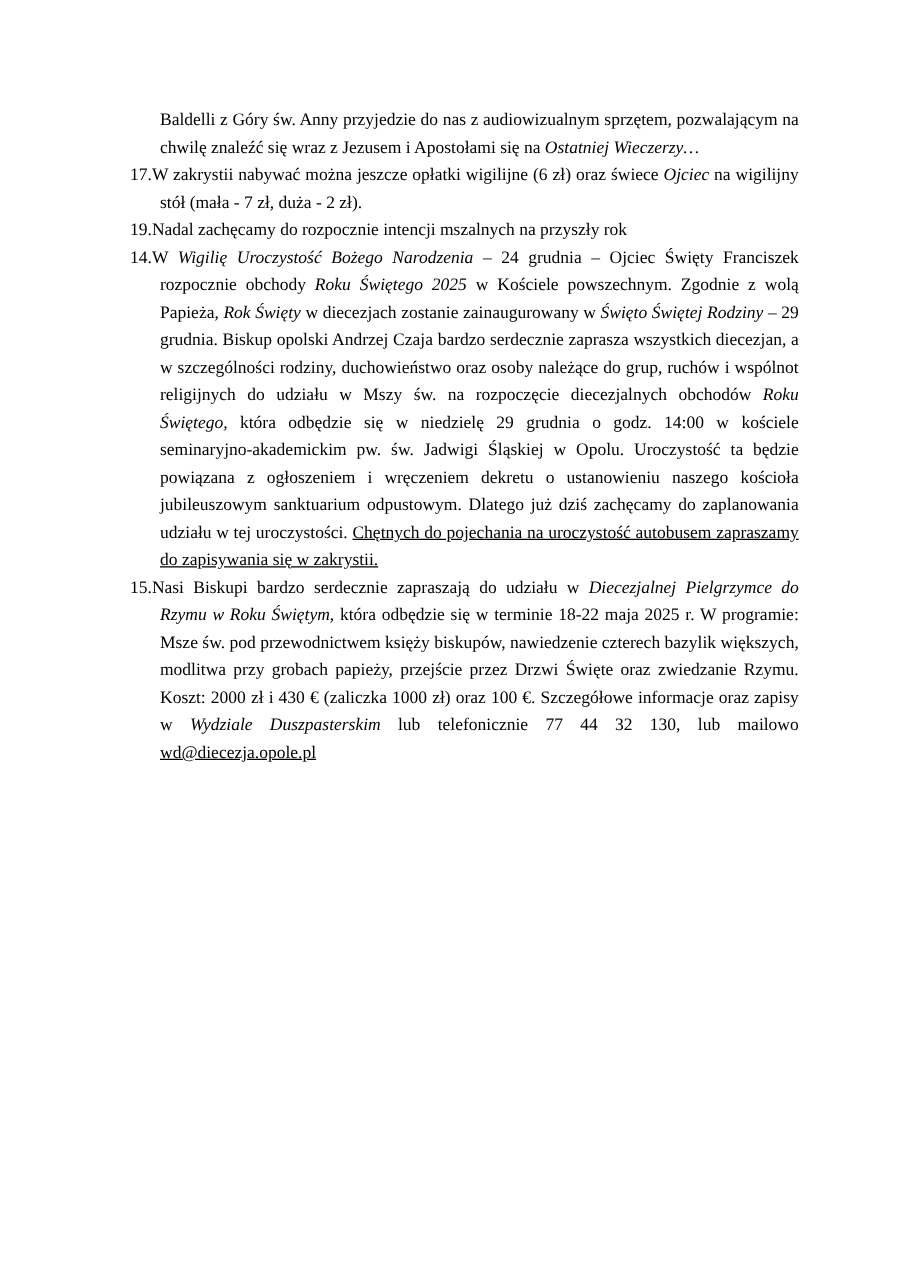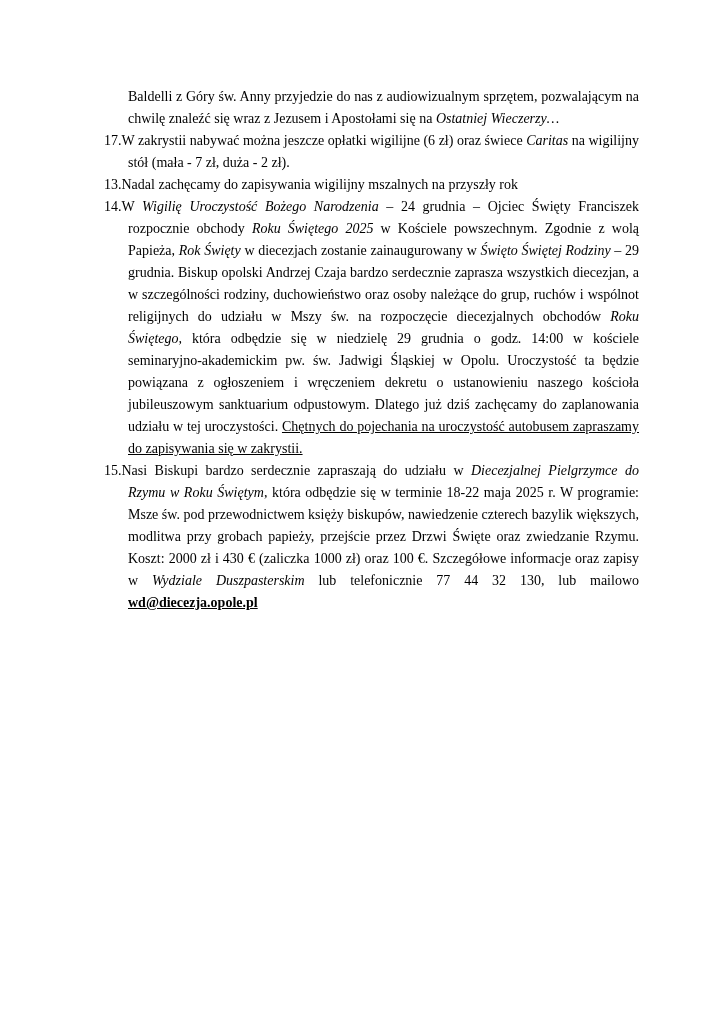--- a/index.html
+++ b/index.html
@@ -40,27 +40,26 @@
     font-style: normal;
   }
   .seg-normal { font-style: normal; }
   .seg-italic { font-style: italic; }
   .seg-bold { font-weight: normal; }
   .seg-underline { text-decoration: underline; }
   .seg-link {
     text-decoration: underline;
     color: #000000;
     cursor: pointer;
-    font-weight: bold;
   }
 </style>
 </head>
 <body>
 
 <div class="page">
   <div class="doc-content" id="doc-content" style="color: rgb(0, 0, 0);">
       <div class="para"><span class="seg-normal">Baldelli z Góry św. Anny przyjedzie do nas z audiowizualnym sprzętem, pozwalającym na chwilę znaleźć się wraz z Jezusem i Apostołami się na </span><span class="seg-italic">Ostatniej Wieczerzy…</span></div>
-      <div class="para numbered"><span class="num">17.</span><span class="seg-normal">W zakrystii nabywać można jeszcze opłatki wigilijne (6 zł) oraz świece </span><span class="seg-italic">Caritas</span><span class="seg-normal"> na wigilijny stół (mała - 7 zł, duża - 2 zł).</span></div>
-      <div class="para numbered"><span class="num">13.</span><span class="seg-normal">Nadal zachęcamy do zapisywania wigilijny mszalnych na przyszły rok</span></div>
+      <div class="para numbered"><span class="num">17.</span><span class="seg-normal">W zakrystii nabywać można jeszcze opłatki wigilijne (6 zł) oraz świece </span><span class="seg-italic">Ojciec</span><span class="seg-normal"> na wigilijny stół (mała - 7 zł, duża - 2 zł).</span></div>
+      <div class="para numbered"><span class="num">19.</span><span class="seg-normal">Nadal zachęcamy do rozpocznie intencji mszalnych na przyszły rok</span></div>
       <div class="para numbered"><span class="num">14.</span><span class="seg-normal">W </span><span class="seg-italic">Wigilię Uroczystość Bożego Narodzenia</span><span class="seg-normal"> – 24 grudnia – Ojciec Święty Franciszek rozpocznie obchody </span><span class="seg-italic">Roku Świętego 2025</span><span class="seg-normal"> w Kościele powszechnym. Zgodnie z wolą Papieża, </span><span class="seg-italic">Rok Święty</span><span class="seg-normal"> w diecezjach zostanie zainaugurowany w </span><span class="seg-italic">Święto Świętej Rodziny</span><span class="seg-normal"> – 29 grudnia. Biskup opolski Andrzej Czaja bardzo serdecznie zaprasza wszystkich diecezjan, a w szczególności rodziny, duchowieństwo oraz osoby należące do grup, ruchów i wspólnot religijnych do udziału w Mszy św. na rozpoczęcie diecezjalnych obchodów </span><span class="seg-italic">Roku Świętego,</span><span class="seg-normal"> która odbędzie się w niedzielę 29 grudnia o godz. 14:00 w kościele seminaryjno-akademickim pw. św. Jadwigi Śląskiej w Opolu. Uroczystość ta będzie powiązana z </span><span class="seg-bold">ogłoszeniem i wręczeniem dekretu o ustanowieniu naszego kościoła jubileuszowym sanktuarium odpustowym.</span><span class="seg-normal"> Dlatego już dziś zachęcamy do zaplanowania udziału w tej uroczystości. </span><span class="seg-underline">Chętnych do pojechania na uroczystość autobusem zapraszamy do zapisywania się w zakrystii.</span></div>
       <div class="para numbered"><span class="num">15.</span><span class="seg-normal">Nasi Biskupi bardzo serdecznie zapraszają do udziału w </span><span class="seg-italic">Diecezjalnej Pielgrzymce do Rzymu w Roku Świętym</span><span class="seg-normal">, która odbędzie się w terminie 18-22 maja 2025 r. W programie: Msze św. pod przewodnictwem księży biskupów, nawiedzenie czterech bazylik większych, modlitwa przy grobach papieży, przejście przez Drzwi Święte oraz zwiedzanie Rzymu. Koszt: 2000 zł i 430 € (zaliczka 1000 zł) oraz 100 €. Szczegółowe informacje oraz zapisy w </span><span class="seg-italic">Wydziale Duszpasterskim</span><span class="seg-normal"> lub telefonicznie 77 44 32 130, lub mailowo </span><span class="seg-link">wd@diecezja.opole.pl</span></div>
     </div>
 </div>
 
 </body></html>

